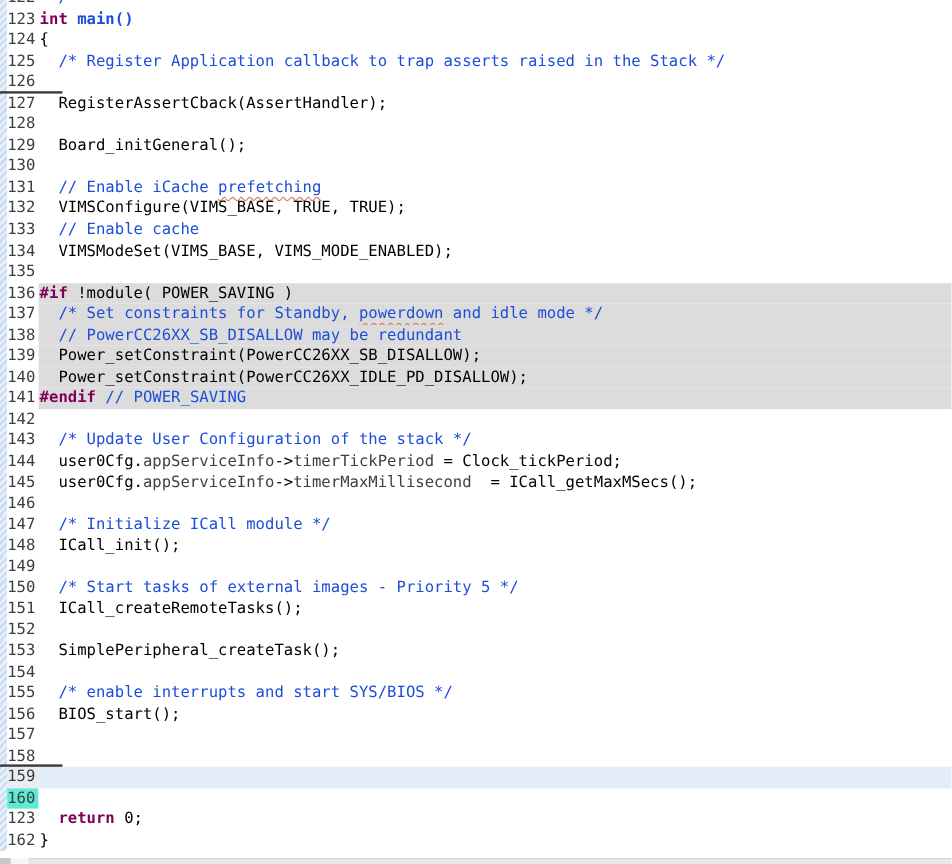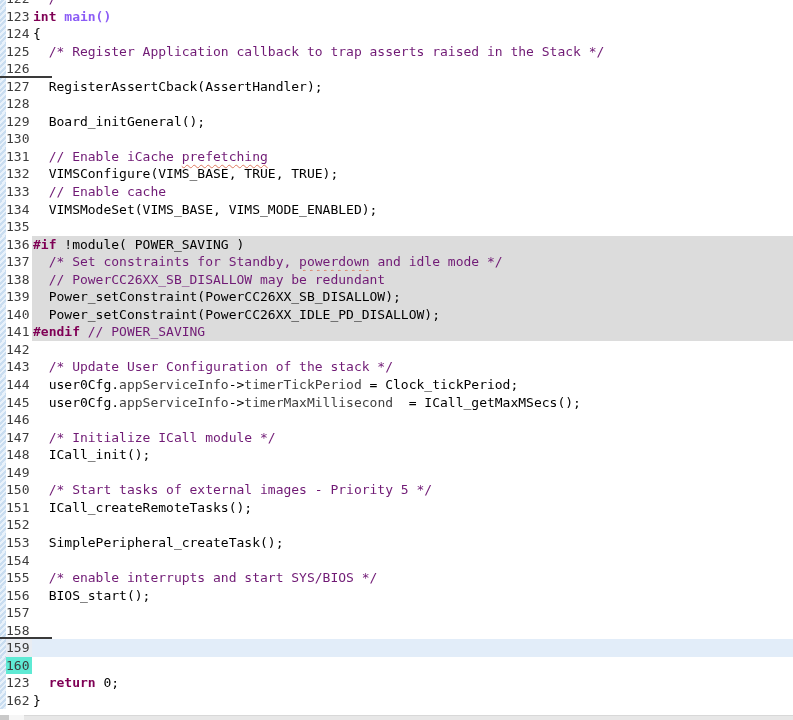--- a/index.html
+++ b/index.html
@@ -29,24 +29,24 @@
   }
   .row-block .code{background:#dcdcdc;}
   .row-current .code{background:#e2edf9;}
   .row-current .gutter{background:#e9edf3;}
   .gutter-tint .gutter{background:#5eead4;}
   .gutter-underline .gutter::after{
     content:"";position:absolute;left:-6px;bottom:0;width:52px;height:2px;
     background:#3a3a3a;z-index:3;
   }
   .tok-kw{color:#7f0055;font-weight:bold;}
-  .tok-cmt{color:#701a75;}
+  .tok-cmt{color:#1d4ed8;}
   .tok-field{color:#404040;}
   .tok-plain{color:#000000;}
-  .tok-bold{color:#8b5cf6;font-weight:bold;}
+  .tok-bold{color:#1d4ed8;font-weight:bold;}
   .tok-sp{
     text-decoration:underline wavy #dd7a5f 1px;
     text-underline-offset:3px;
   }
   #hscroll{
     position:absolute;left:0;bottom:0;width:793px;height:5px;background:#f6f6f6;
   }
   #hscroll .corner{
     position:absolute;left:0;bottom:0;width:9px;height:5px;background:#c9c9c9;
   }

